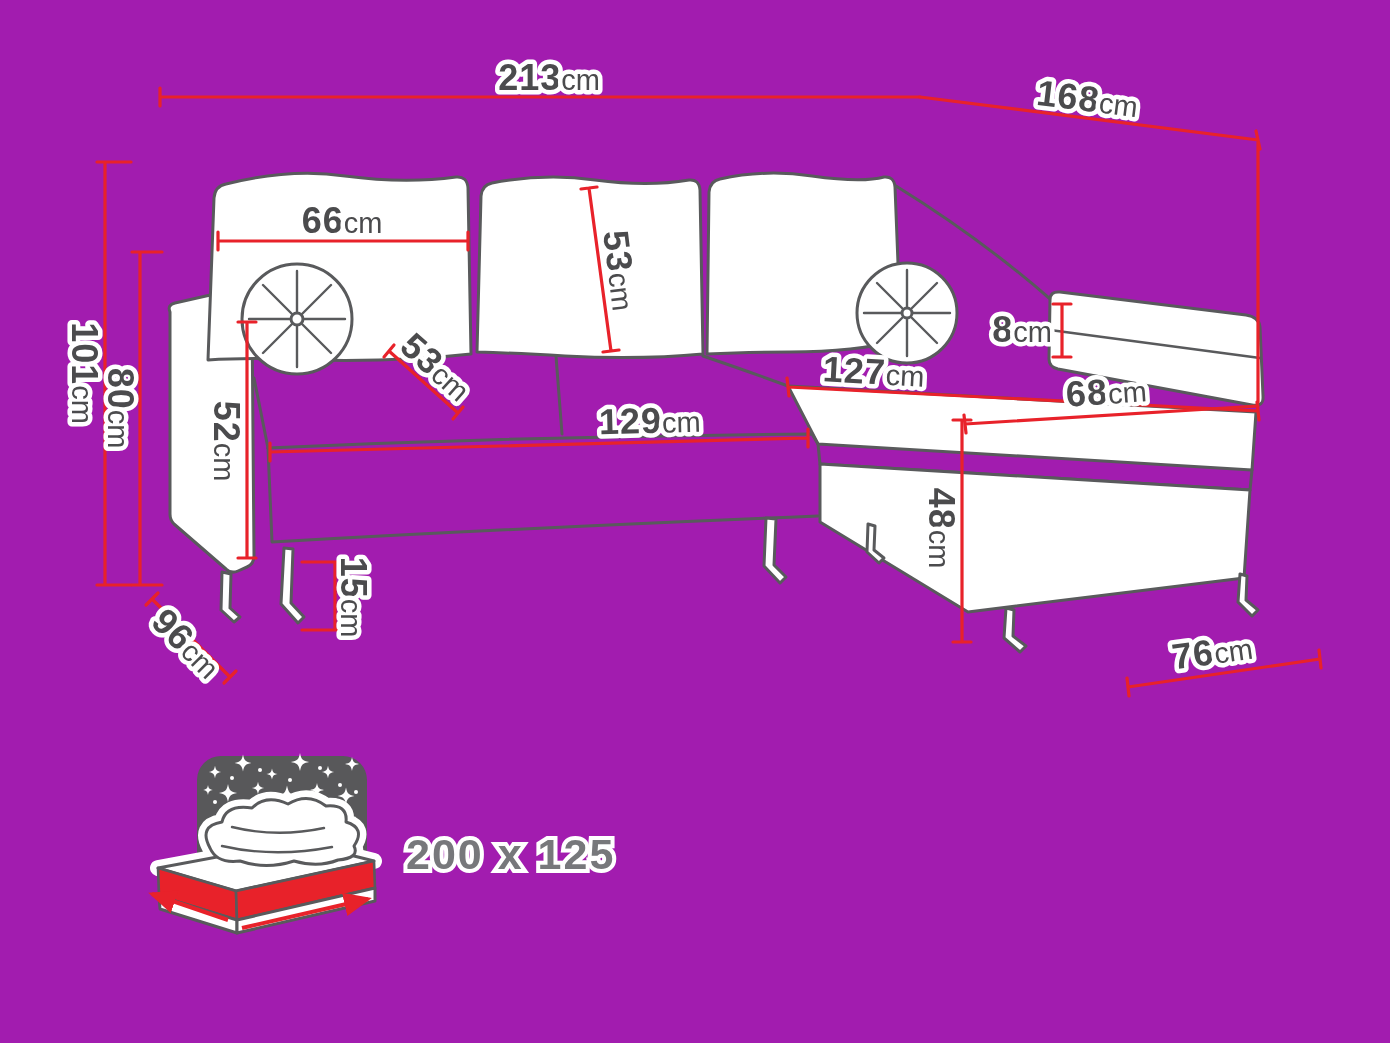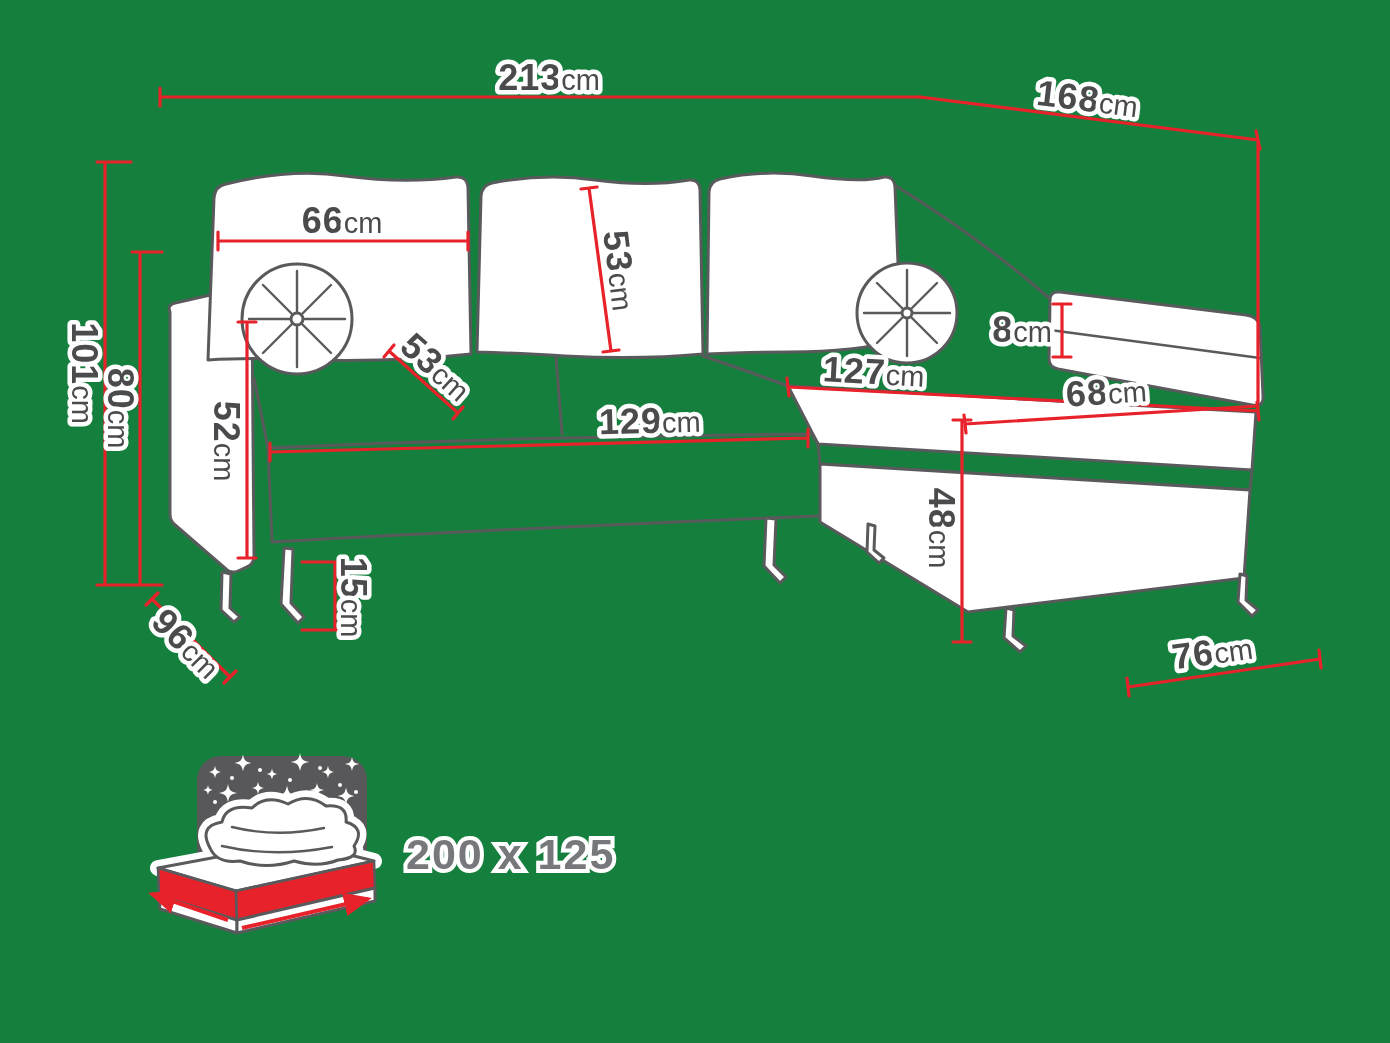--- a/index.html
+++ b/index.html
@@ -1,16 +1,16 @@
 <!DOCTYPE html>
 <html><head>
 <meta charset="utf-8">
 <style>
   html,body{margin:0;padding:0;background:#fff}
-  .stage{width:1390px;height:1043px;position:relative;background:#15803d;overflow:hidden}
+  .stage{width:1390px;height:1043px;position:relative;background:#a21caf;overflow:hidden}
   svg{display:block}
   .sofa{stroke:#595a5c;stroke-width:3;fill:none;stroke-linecap:round;stroke-linejoin:round}
   .sofa-fill{stroke:#595a5c;stroke-width:3;fill:#ffffff;stroke-linejoin:round}
   .thin{stroke-width:2.4}
   .red{stroke:#e8222a;stroke-width:3.2;fill:none;stroke-linecap:round}
   text{font-family:"Liberation Sans","DejaVu Sans",sans-serif}
   .dim{fill:#4b4b4d;paint-order:stroke;stroke:#ffffff;stroke-width:9px;stroke-linejoin:round}
   .dim .num{font-size:36px;font-weight:bold;letter-spacing:1px}
   .dim .unit{font-size:29px;font-weight:normal}
   .bed-label{font-size:43px;font-weight:bold;fill:#77787b;letter-spacing:2px;paint-order:stroke;stroke:#fff;stroke-width:8px}

